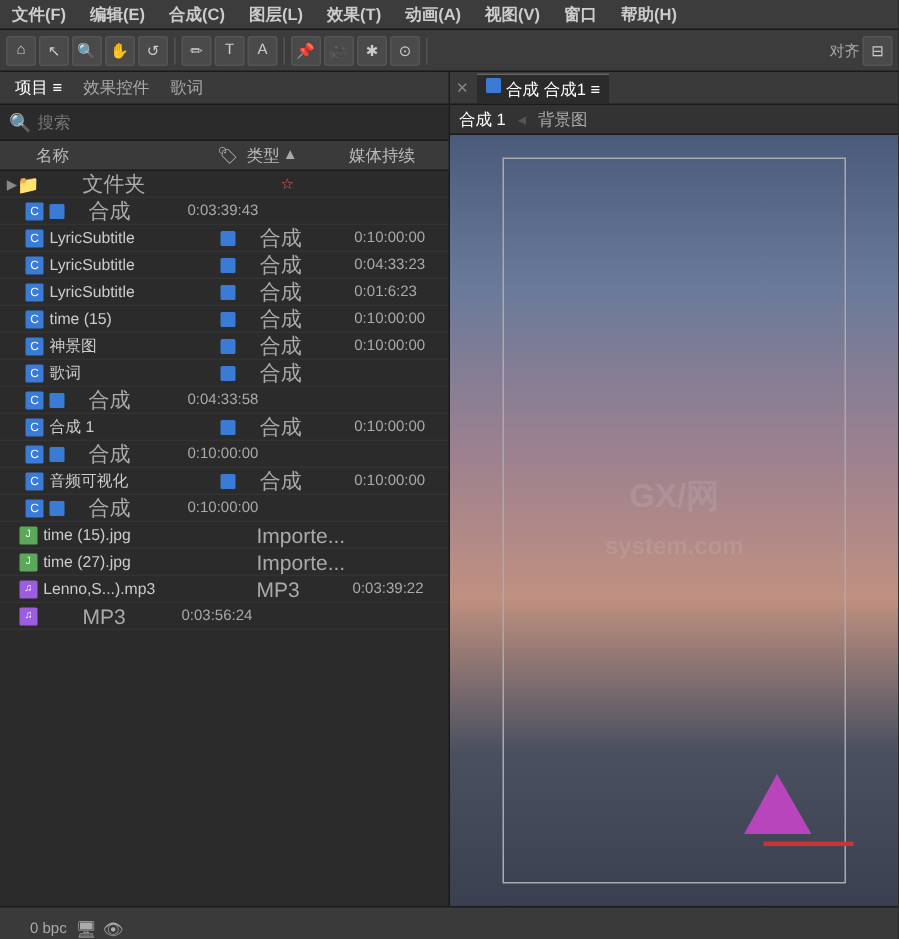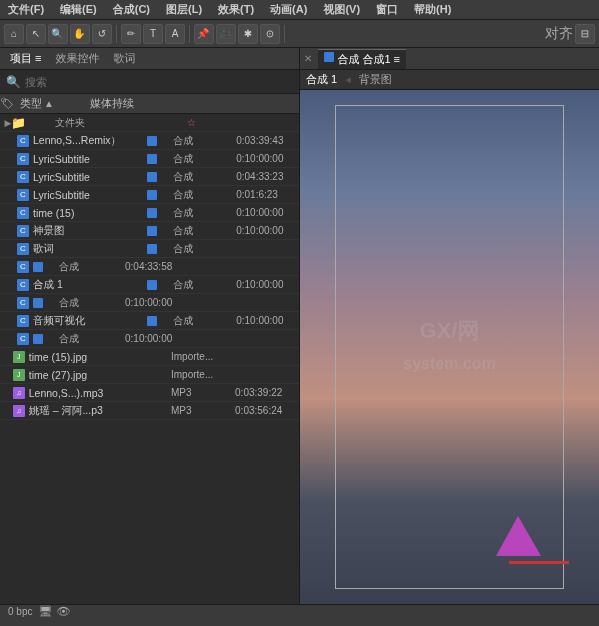--- a/index.html
+++ b/index.html
@@ -56,21 +56,21 @@
       cursor: pointer;
       color: #ccc;
     }
     .tool-separator {
       width: 1px;
       height: 18px;
       background: #555;
       margin: 0 2px;
     }
     .tool-label {
-      font-size: 14px;
+      font-size: 10px;
       color: #aaa;
       margin-left: 4px;
     }
 
     
     .main-layout {
       display: flex;
       height: calc(626px - 20px - 28px - 22px);
     }
 
@@ -208,21 +208,21 @@
       height: 10px;
       margin-right: 4px;
       flex-shrink: 0;
     }
     .row-type {
       width: 66px;
       overflow: hidden;
       text-overflow: ellipsis;
       white-space: nowrap;
       color: #aaa;
-      font-size: 10px;
+      font-size: 14px;
       padding-left: 4px;
     }
     .row-duration {
       width: 70px;
       color: #aaa;
       font-size: 10px;
       padding-left: 4px;
     }
     .row-alert {
       width: 14px;
@@ -350,22 +350,22 @@
       height: 3px;
       background: #cc3333;
     }
 
     
     .status-bar {
       height: 22px;
       background: #3a3a3a;
       border-top: 1px solid #1a1a1a;
       display: flex;
-      align-items: flex-start;
-      padding: 0 8px;
+      align-items: flex-end;
+      padding: 0 20px;
       font-size: 10px;
       color: #aaa;
       gap: 8px;
     }
     .status-left { display: flex; align-items: center; gap: 6px; }
     .status-right { display: flex; align-items: center; gap: 6px; margin-left: auto; }
     .status-item { display: flex; align-items: center; gap: 3px; }
     .status-dropdown {
       background: #2b2b2b;
       border: 1px solid #555;
@@ -422,20 +422,21 @@
       <span class="panel-tab">效果控件</span>
       <span class="panel-tab">歌词</span>
     </div>
 
     <div class="search-bar">
       <span class="search-icon">🔍</span>
       <input class="search-input" type="text" placeholder="搜索" style="">
     </div>
 
     <div class="file-list-header">
+      <span class="col-name">名称</span>
       <span class="col-tag">🏷</span>
       <span class="col-type">
         <span>类型</span>
         <span class="col-icon">▲</span>
       </span>
       <span class="col-duration">媒体持续</span>
     </div>
 
     <div class="file-list" id="file-list">
         <div class="file-row">
@@ -446,21 +447,20 @@
           <span class="row-tag"></span>
           <span class="row-type">文件夹</span>
           <span class="row-duration"></span>
           <span class="row-alert">☆</span>
         </div>
         <div class="file-row">
           <span class="row-expand" style="padding-left: 16px;"></span>
           <span class="row-icon">
             <span class="icon-comp">C</span>
           </span>
-          <span class="row-name">Lenno,S...Remix）</span>
           <span class="row-tag"><span class="tag-blue"></span></span>
           <span class="row-type">合成</span>
           <span class="row-duration">0:03:39:43</span>
         </div>
         <div class="file-row">
           <span class="row-expand" style="padding-left: 16px;"></span>
           <span class="row-icon">
             <span class="icon-comp">C</span>
           </span>
           <span class="row-name">LyricSubtitle</span>
@@ -593,21 +593,20 @@
           <span class="row-name">Lenno,S...).mp3</span>
           <span class="row-tag"></span>
           <span class="row-type">MP3</span>
           <span class="row-duration">0:03:39:22</span>
         </div>
         <div class="file-row">
           <span class="row-expand" style="padding-left: 4px;"></span>
           <span class="row-icon">
             <span class="icon-mp3">♫</span>
           </span>
-          <span class="row-name">姚瑶 – 河阿...p3</span>
           <span class="row-tag"></span>
           <span class="row-type">MP3</span>
           <span class="row-duration">0:03:56:24</span>
         </div>
       </div>
 
   </div>
 
   <div class="right-panel">
 

